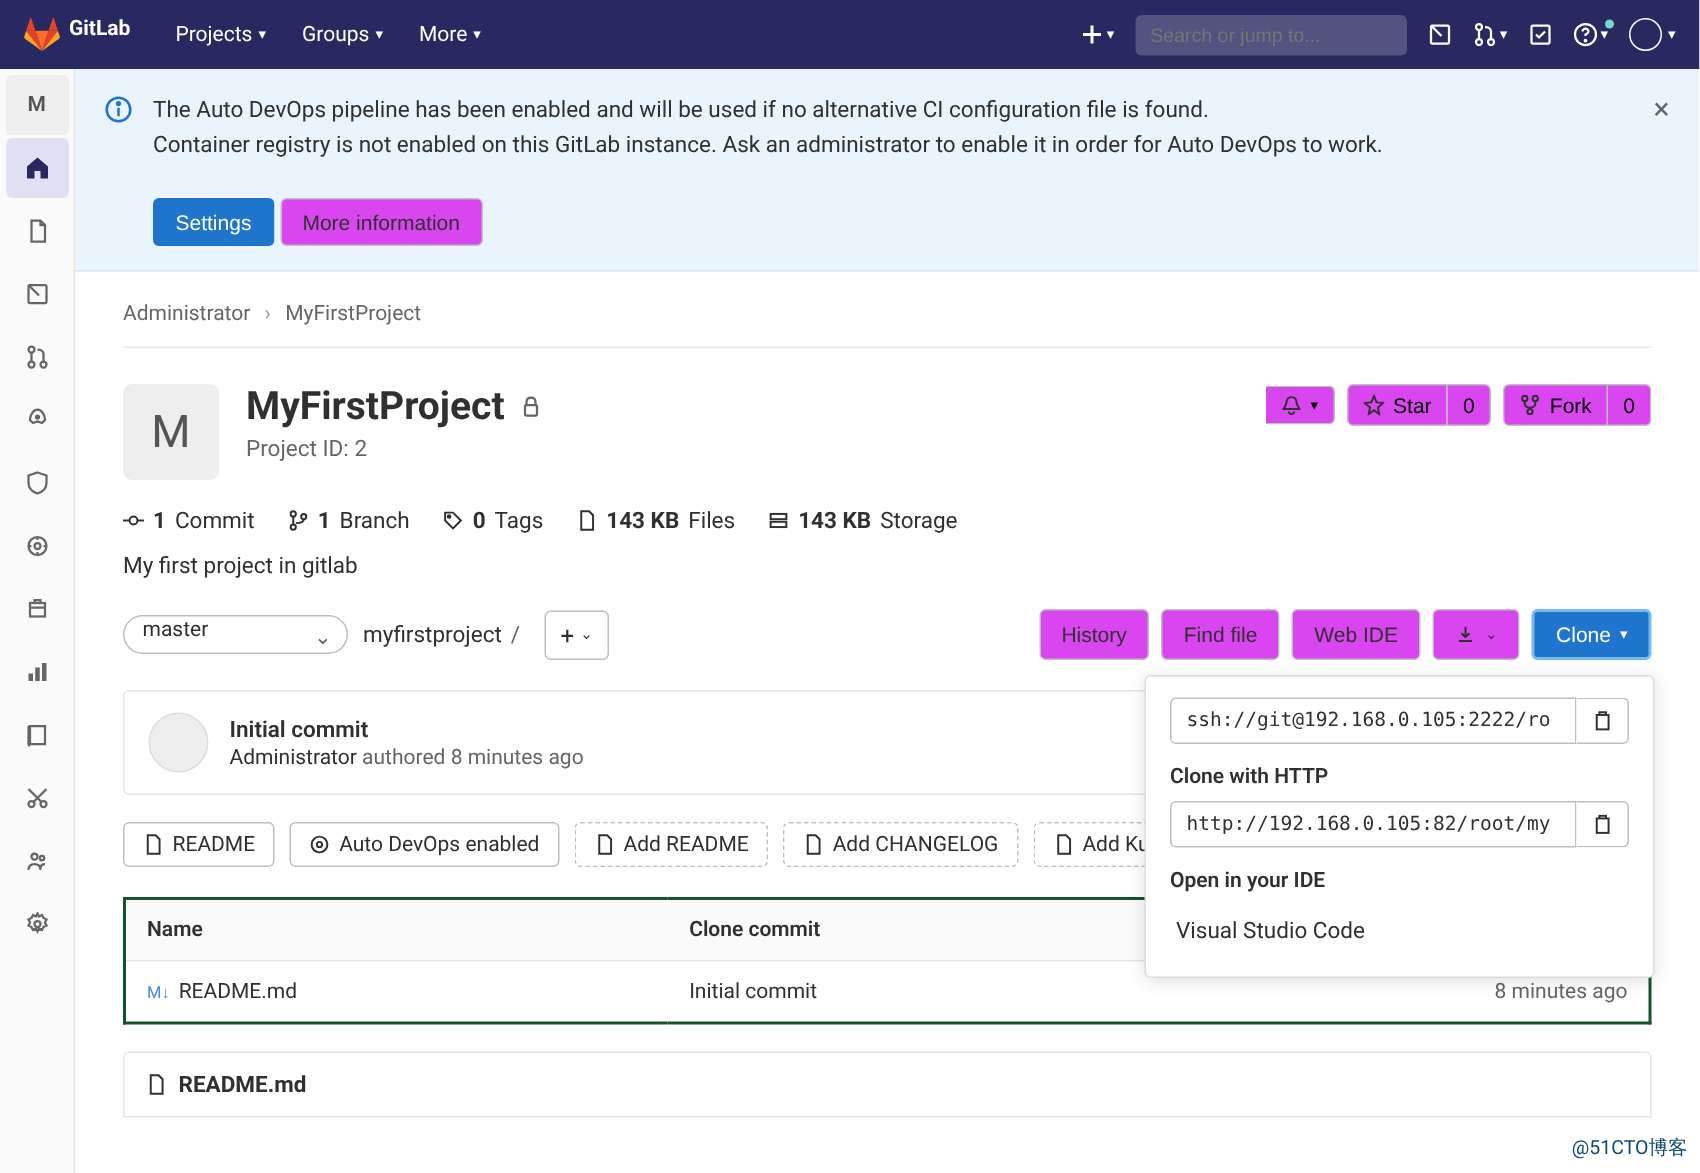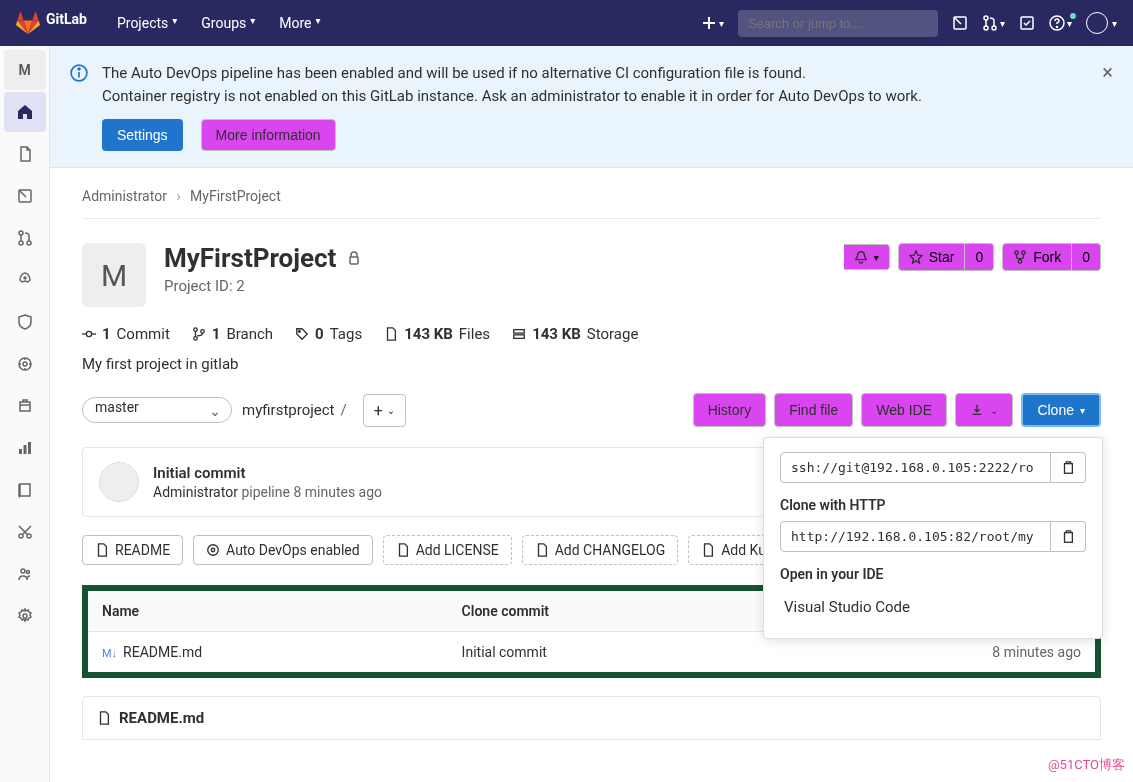--- a/index.html
+++ b/index.html
@@ -1,38 +1,38 @@
 <!DOCTYPE html>
 <html><head>
 <meta charset="utf-8">
 <style>
 *{box-sizing:border-box;margin:0;padding:0}
 body{font-family:-apple-system,BlinkMacSystemFont,"Segoe UI",Roboto,sans-serif;font-size:14px;color:#303030;background:#fff;width:1133px;height:782px;overflow:hidden}
 .topbar{height:46px;background:#292961;display:flex;align-items:center;padding:0 16px;color:#fff}
 .logo{display:flex;align-items:flex-start;gap:6px;font-weight:700;font-size:14px}
 .logo svg{width:24px;height:24px}
 .topnav{display:flex;gap:4px;margin-left:20px}
-.topnav-item{padding:6px 10px;color:#fff;cursor:pointer;font-size:14px;display:flex;align-items:flex-start;gap:4px}
+.topnav-item{padding:6px 10px;color:#fff;cursor:pointer;font-size:14px;display:flex;align-items:center;gap:4px}
 .top-spacer{flex:1}
 .top-right{display:flex;align-items:center;gap:14px}
-.searchbox{background:rgba(255,255,255,.2);border-radius:4px;padding:6px 10px;width:200px;display:flex;align-items:center;gap:8px;color:#d1d1f0}
+.searchbox{background:rgba(255,255,255,.2);border-radius:4px;padding:6px 10px;width:181px;display:flex;align-items:center;gap:8px;color:#d1d1f0}
 .searchbox input{background:none;border:none;color:#d1d1f0;outline:none;flex:1;font-size:13px}
 .top-icon{cursor:pointer;display:flex;align-items:center}
 .avatar-circle{width:22px;height:22px;border-radius:50%;border:1px solid #fff}
 .layout{display:flex;height:calc(100% - 46px)}
 .sidebar{width:50px;background:#fafafa;border-right:1px solid #e5e5e5;display:flex;flex-direction:column;align-items:center;gap:2px;padding-top:4px}
 .side-item{width:42px;height:40px;display:flex;align-items:center;justify-content:center;cursor:pointer;color:#666;border-radius:4px}
 .side-item.active{background:#e1e1f5;color:#292961}
 .side-item.project-letter{background:#eee;color:#555;font-weight:600;font-size:14px}
 .main{flex:1;overflow:auto;position:relative}
 .banner{background:#eaf4fd;padding:16px 44px 16px 52px;position:relative;border-bottom:1px solid #d1e7f8}
 .banner-icon{position:absolute;left:20px;top:18px;color:#1f75cb}
 .banner-close{position:absolute;right:20px;top:14px;cursor:pointer;color:#666;font-size:20px}
 .banner p{font-size:15px;line-height:1.5;color:#303030}
-.banner-btns{margin-top:12px;display:flex;gap:18px}
+.banner-btns{margin-top:25px;display:flex;gap:4px}
 .btn{padding:7px 14px;border-radius:4px;font-size:14px;cursor:pointer;border:1px solid transparent;background:#d946ef;display:inline-flex;align-items:center;gap:6px}
 .btn-primary{background:#1f75cb;color:#fff}
 .btn-default{border-color:#bfbfbf;color:#303030}
 .content{padding:16px 32px}
 .breadcrumb{font-size:14px;color:#666;padding:4px 0 14px;border-bottom:1px solid #eaeaea;margin-bottom:24px}
 .breadcrumb a{color:#666;text-decoration:none}
 .bc-sep{margin:0 6px;color:#999}
 .proj-header{display:flex;gap:18px;align-items:flex-start;margin-bottom:18px}
 .proj-avatar{width:64px;height:64px;background:#eee;border-radius:6px;display:flex;align-items:center;justify-content:center;font-size:30px;color:#555}
 .proj-titlebox{flex:1}
@@ -63,29 +63,29 @@
 .clone-copy{border:1px solid #bfbfbf;border-left:none;border-radius:0 4px 4px 0;padding:7px 10px;background:#fff;cursor:pointer}
 .ide-link{padding:8px 4px;cursor:pointer;font-size:15px}
 .commit-card{border:1px solid #e5e5e5;border-radius:4px;padding:14px 16px;display:flex;align-items:center;gap:14px;margin-bottom:18px}
 .commit-avatar{width:40px;height:40px;border-radius:50%;background:#eee;border:1px solid #ddd}
 .commit-info .title{font-weight:600;font-size:15px}
 .commit-info .meta{color:#666;font-size:14px;margin-top:2px}
 .commit-info .meta .name{color:#303030}
 .quick-links{display:flex;gap:10px;flex-wrap:wrap;margin-bottom:20px}
 .ql{border:1px solid #bfbfbf;border-radius:4px;padding:6px 12px;font-size:14px;display:flex;align-items:center;gap:6px;cursor:pointer}
 .ql.dashed{border-style:dashed}
-.file-table{width:100%;border:6px solid #14532d;border-radius:4px;border-collapse:collapse}
+.file-table{width:100%;border:2px solid #14532d;border-radius:4px;border-collapse:collapse}
 .file-table th,.file-table td{text-align:left;padding:12px 14px;font-size:14px}
 .file-table thead{background:#fafafa}
 .file-table th{font-weight:600;color:#303030;border-bottom:1px solid #e5e5e5}
 .file-table td{border-bottom:1px solid #eee;color:#303030}
 .file-table td.time{text-align:right;color:#666}
 .file-icon{color:#4a86e8;font-size:11px;margin-right:6px}
 .readme-header{border:1px solid #e5e5e5;border-radius:4px 4px 0 0;padding:12px 14px;font-weight:700;font-size:15px;margin-top:18px;display:flex;align-items:center;gap:8px;background:#fff}
-.watermark{position:fixed;right:8px;bottom:8px;color:#ec4899;font-size:13px}
+.watermark{position:fixed;right:8px;bottom:8px;color:#0c4a6e;font-size:13px}
 .chev{font-size:10px}
 svg{display:block}
 </style>
 </head>
 <body>
 
 <div class="topbar">
   <div class="logo">
     <svg viewBox="0 0 24 24">
         <path fill="#FC6D26" d="M12 23l4.4-13.5H7.6L12 23z"></path>
@@ -412,21 +412,21 @@
           </div>
           <h5>Open in your IDE</h5>
           <div class="ide-link">Visual Studio Code</div>
         </div>
       </div>
 
       <div class="commit-card">
         <div class="commit-avatar"></div>
         <div class="commit-info">
           <div class="title">Initial commit</div>
-          <div class="meta"><span class="name">Administrator</span> <span>pipeline</span> <span>8 minutes ago</span></div>
+          <div class="meta"><span class="name">Administrator</span> <span>authored</span> <span>8 minutes ago</span></div>
         </div>
       </div>
 
       <div class="quick-links">
         <div class="ql">
             <svg width="14" height="14" viewBox="0 0 16 16" fill="none" stroke="#303030" stroke-width="1.5">
               <path d="M4 1h6l3 3v11H4z"></path>
             </svg>
             <span>README</span>
           </div>
@@ -434,21 +434,21 @@
             <svg width="14" height="14" viewBox="0 0 16 16" fill="none" stroke="#303030" stroke-width="1.5">
               <circle cx="8" cy="8" r="2"></circle>
               <circle cx="8" cy="8" r="6"></circle>
             </svg>
             <span>Auto DevOps enabled</span>
           </div>
         <div class="ql dashed">
             <svg width="14" height="14" viewBox="0 0 16 16" fill="none" stroke="#303030" stroke-width="1.5">
               <path d="M4 1h6l3 3v11H4z"></path>
             </svg>
-            <span>Add LICENSE</span>
+            <span>Add README</span>
           </div>
         <div class="ql dashed">
             <svg width="14" height="14" viewBox="0 0 16 16" fill="none" stroke="#303030" stroke-width="1.5">
               <path d="M4 1h6l3 3v11H4z"></path>
             </svg>
             <span>Add CHANGELOG</span>
           </div>
         <div class="ql dashed">
             <svg width="14" height="14" viewBox="0 0 16 16" fill="none" stroke="#303030" stroke-width="1.5">
               <path d="M4 1h6l3 3v11H4z"></path>

